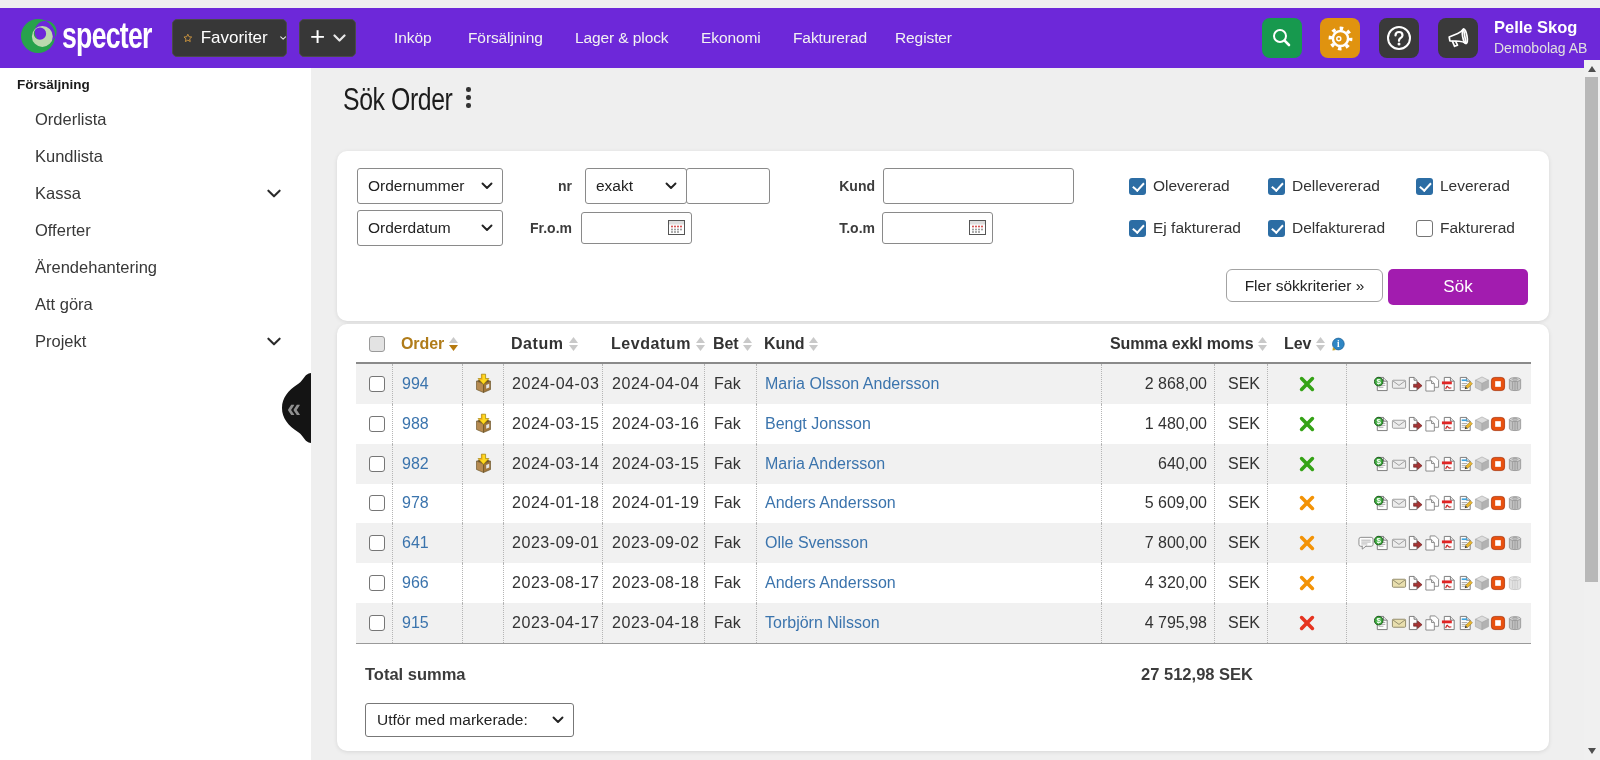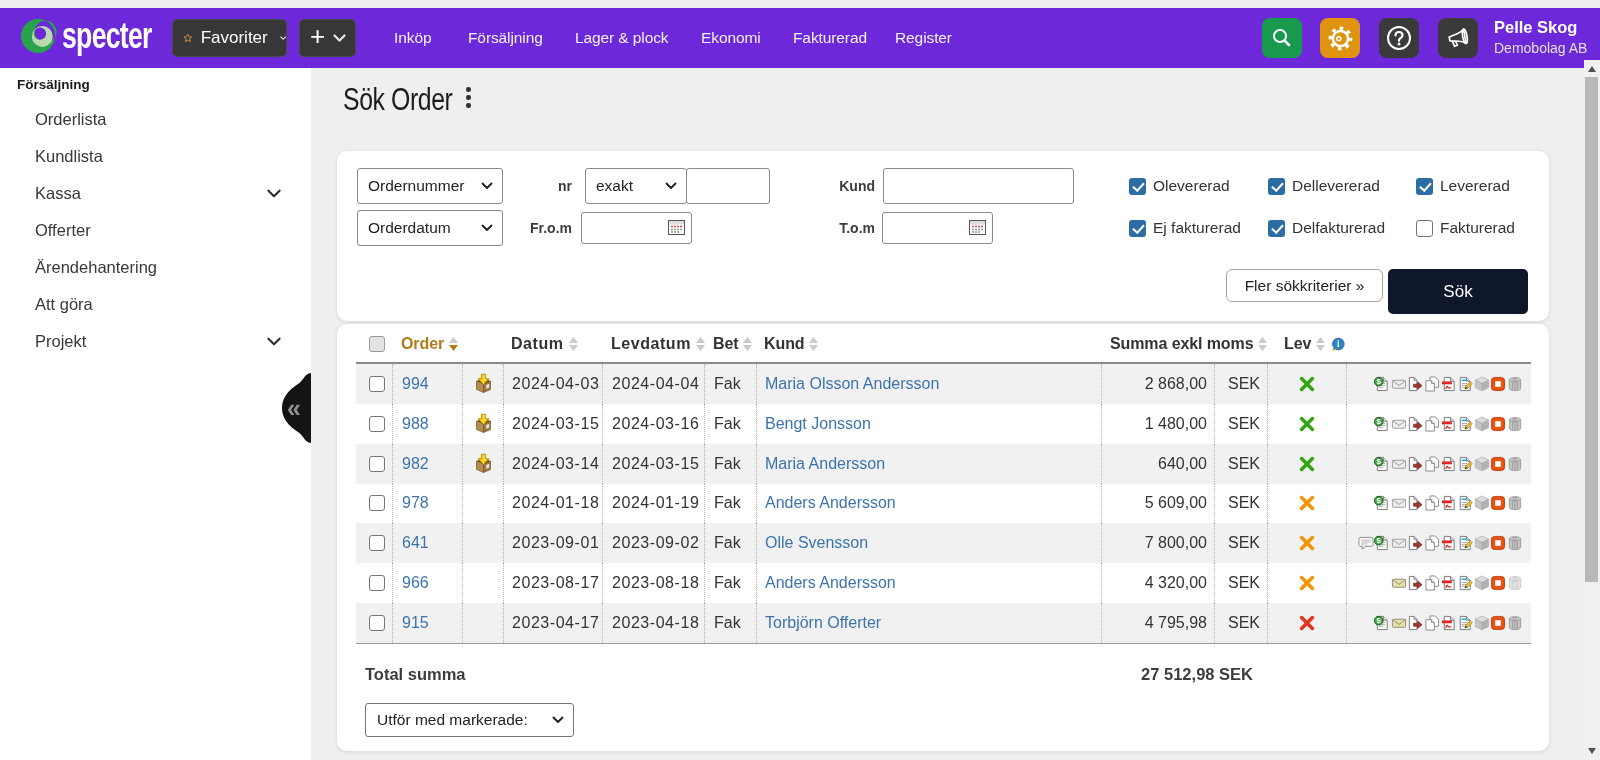--- a/index.html
+++ b/index.html
@@ -41,21 +41,21 @@
 .lbl { position:absolute; font-size:14px; font-weight:bold; color:#3c3c3c; text-align:right; }
 .sel { position:absolute; border:1px solid #8a8a8a; border-radius:3px; background:#fff; font-size:15.5px; color:#222; display:flex; align-items:center; padding-left:10px; }
 .sel .scv, .act .scv { position:absolute; right:9px; top:50%; margin-top:-4px; }
 .inp { position:absolute; border:1px solid #8a8a8a; border-radius:3px; background:#fff; }
 .cbrow { position:absolute; display:flex; align-items:center; font-size:15.5px; color:#333; }
 .cb { width:17px; height:17px; border-radius:3px; margin-right:7px; position:relative; }
 .cb.on { background:#2c6da4; }
 .cb.on::after { content:""; position:absolute; left:5.5px; top:2px; width:4.5px; height:9px; border-right:2.4px solid #fff; border-bottom:2.4px solid #fff; transform:rotate(42deg); }
 .cb.off { background:#fff; border:1.5px solid #757575; }
 .btn1 { position:absolute; left:889px; top:118px; width:157px; height:33px; background:#fff; border:1px solid #a3a3a3; border-radius:6px; font-size:15.5px; color:#222; display:flex; align-items:center; justify-content:center; }
-.btn2 { position:absolute; left:1051px; top:118px; width:140px; height:45px; background:#0f172a; border-radius:5px; font-size:17px; font-weight:normal; color:#fff; display:flex; align-items:center; justify-content:center; }
+.btn2 { position:absolute; left:1051px; top:118px; width:140px; height:36px; background:#a21caf; border-radius:5px; font-size:17px; font-weight:normal; color:#fff; display:flex; align-items:center; justify-content:center; }
 
 
 .tbl { position:absolute; left:19px; top:2px; width:1175px; border-bottom:1px solid #9a9a9a; }
 .trh { display:flex; height:38px; align-items:center; border-bottom:2px solid #8a8a8a; font-weight:bold; font-size:16px; letter-spacing:-0.1px; color:#333; }
 .tr { display:flex; height:39.85px; align-items:center; font-size:16px; color:#333; }
 .tr:nth-child(even) { background:#f1f1f1; }
 .td { height:100%; display:flex; align-items:center; flex-shrink:0; }
 .tr .td + .td { border-left:1px dotted #b5b5b5; }
 .c1 { width:36px; justify-content:flex-start; padding-left:13px; }
 .c2 { width:70px; padding-left:9px; }
@@ -882,21 +882,21 @@
             <span class="rcb"></span>
           </div>
         <div class="td c2">
             <a class="lnk">915</a>
           </div>
         <div class="td c3"></div>
         <div class="td c4">2023-04-17</div>
         <div class="td c5">2023-04-18</div>
         <div class="td c6">Fak</div>
         <div class="td c7">
-            <a class="lnk">Torbjörn Offerter</a>
+            <a class="lnk">Torbjörn Nilsson</a>
           </div>
         <div class="td c8">4 795,98</div>
         <div class="td c9">SEK</div>
         <div class="td c10">
             <svg width="16" height="16" viewBox="0 0 16 16">
               <path d="M2.6 2.6 L13.4 13.4 M13.4 2.6 L2.6 13.4" stroke="#e63420" stroke-width="3.6" stroke-linecap="round"></path>
             </svg>
           </div>
         <div class="td c11">
             <span class="icons">

